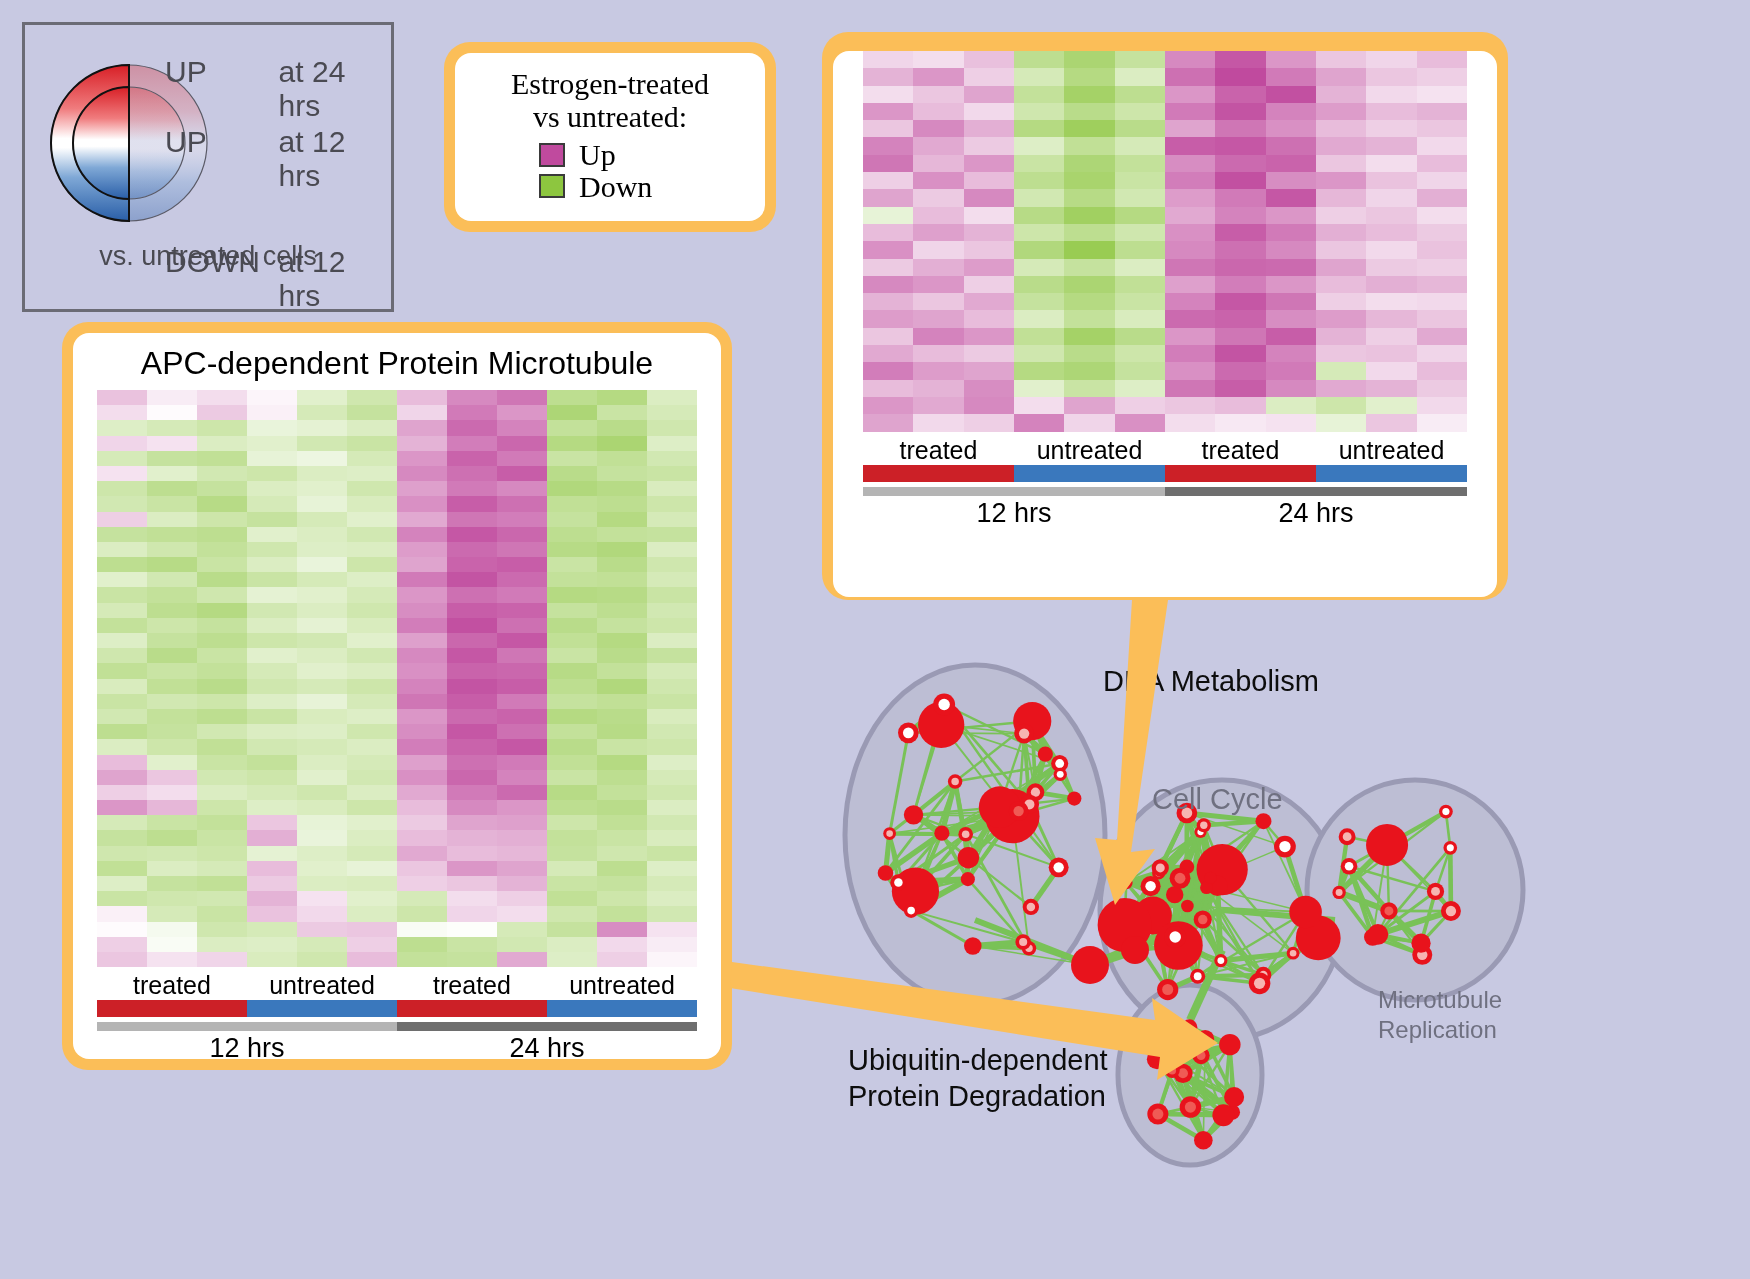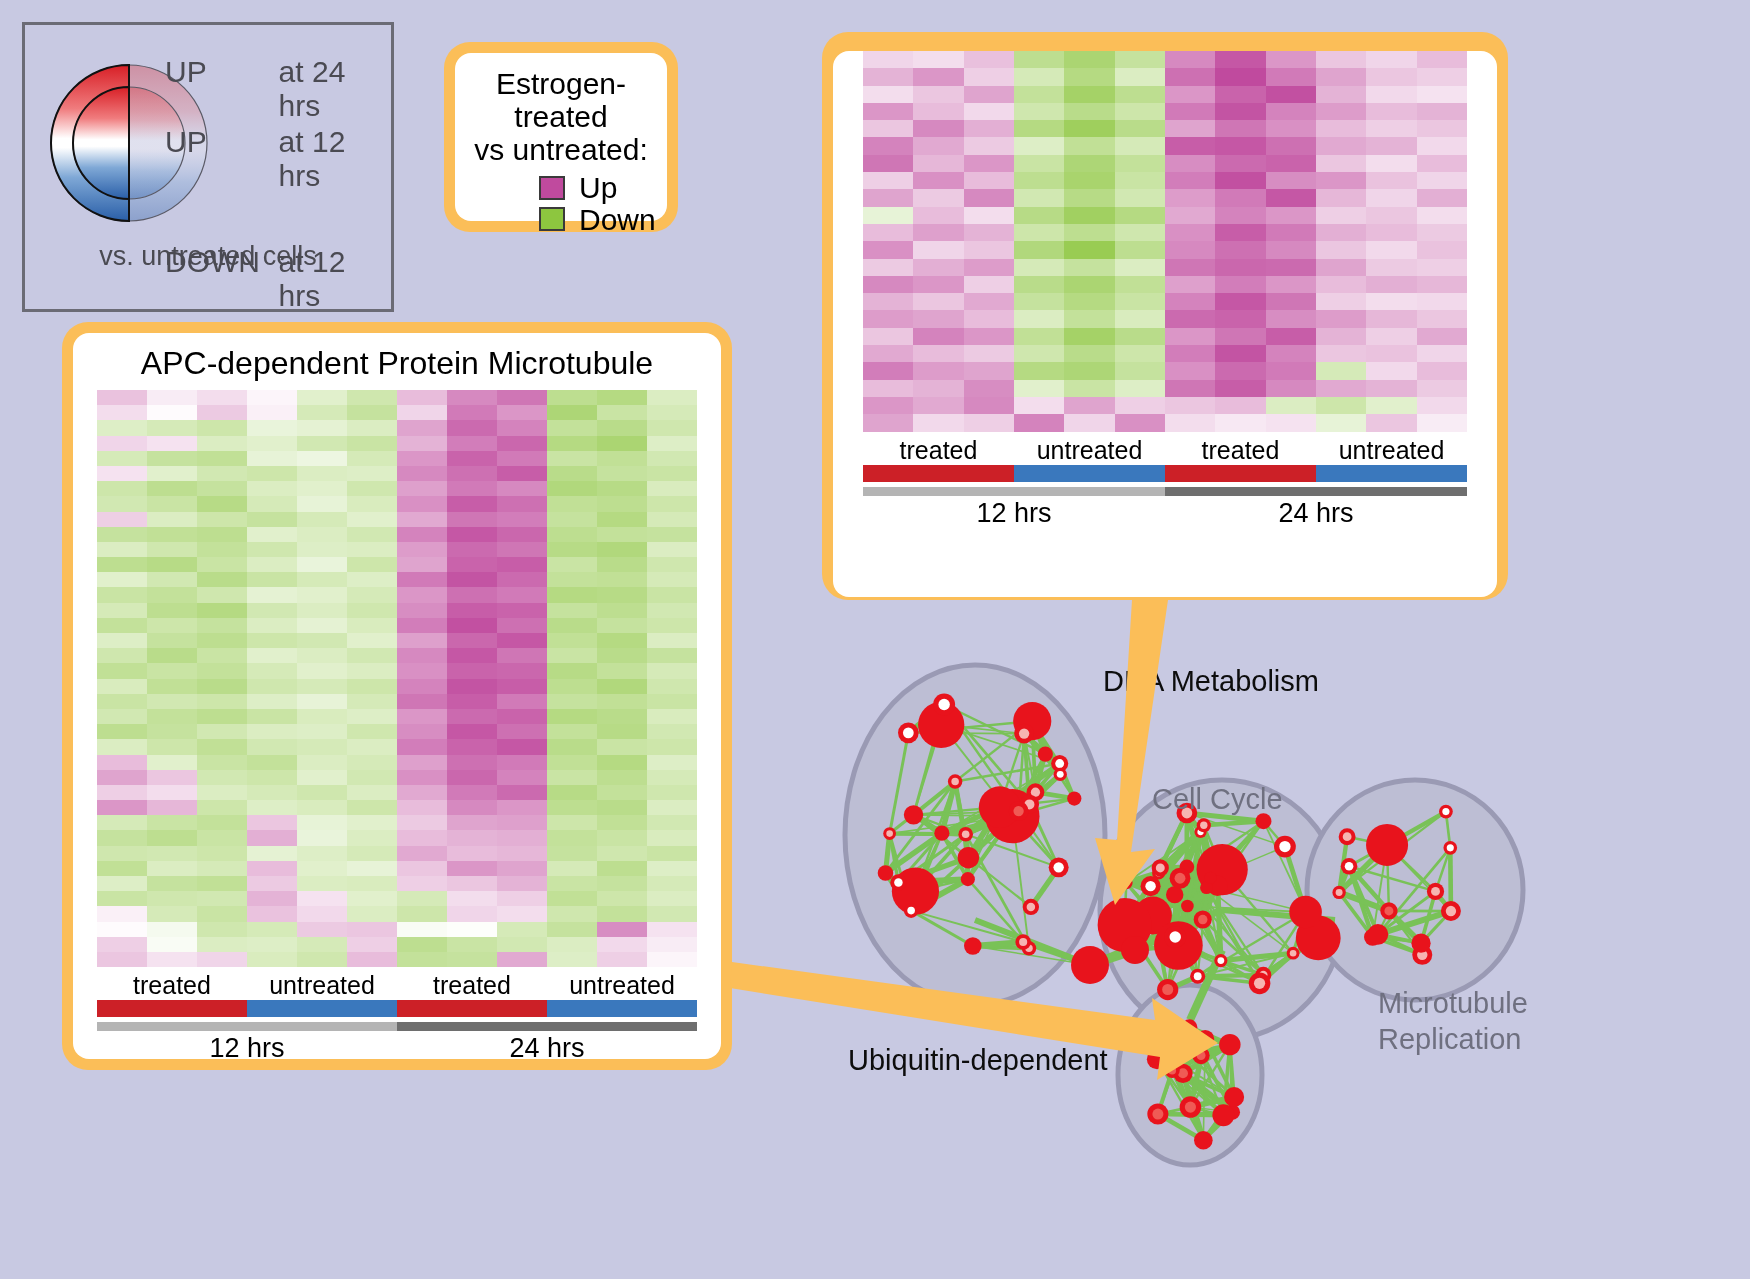--- a/index.html
+++ b/index.html
@@ -31,21 +31,21 @@
   .panel{
     position:absolute;background:#fbbe58;border-radius:26px;padding:11px;
     box-sizing:border-box;
   }
   .panel-inner{
     background:#ffffff;border-radius:16px;width:100%;height:100%;
     box-sizing:border-box;position:relative;
   }
 
   
-  #key-panel{left:444px;top:42px;width:234px;height:190px;}
+  #key-panel{left:444px;top:42px;width:332px;height:190px;font-family:Liberation Serif, serif;}
   #key-panel .panel-inner{padding:14px 10px;}
   .key-title{font-size:30px;color:#000;text-align:center;line-height:1.1;}
   .key-items{margin-top:6px;padding-left:74px;}
   .key-item{display:flex;align-items:center;gap:14px;font-size:30px;color:#000;line-height:1.05;}
   .swatch{width:26px;height:24px;border:2px solid #3a3a3a;box-sizing:border-box;display:inline-block;}
 
   
   #rep-panel{left:822px;top:32px;width:686px;height:568px;}
   #apc-panel{left:62px;top:322px;width:670px;height:748px;}
 
@@ -63,21 +63,21 @@
 
   .bar-row{display:grid;grid-template-columns:repeat(4,1fr);height:17px;}
   .bar-row2{display:grid;grid-template-columns:repeat(2,1fr);height:9px;margin-top:5px;}
   .time-row{display:grid;grid-template-columns:repeat(2,1fr);margin-top:2px;}
   .time-row div{text-align:center;font-size:27px;color:#000;}
 
   
   .net-label{position:absolute;font-weight:normal;}
   #lbl-dna{left:1103px;top:665px;font-size:29px;color:#0d0d0d;}
   #lbl-cc{left:1152px;top:783px;font-size:29px;color:#6f7080;}
-  #lbl-mt{left:1378px;top:985px;font-size:29px;color:#6f7080;line-height:1.25;text-align:left;}
+  #lbl-mt{left:1378px;top:985px;font-size:24px;color:#6f7080;line-height:1.25;text-align:left;}
   #lbl-ub{left:848px;top:1042px;font-size:29px;color:#0d0d0d;line-height:1.25;}
 
   svg.net{position:absolute;left:790px;top:620px;width:780px;height:660px;}
   svg.arrows{position:absolute;left:0;top:0;width:1750px;height:1279px;pointer-events:none;}
 </style>
 </head>
 <body>
 
 <div class="stage">
 
@@ -1691,20 +1691,21 @@
   </svg>
 
   <div class="net-label" id="lbl-dna">DNA Metabolism</div>
   <div class="net-label" id="lbl-cc">Cell Cycle</div>
   <div class="net-label" id="lbl-mt">
     <div>Microtubule</div>
     <div>Replication</div>
   </div>
   <div class="net-label" id="lbl-ub">
     <div>Ubiquitin-dependent</div>
+    <div>Protein Degradation</div>
   </div>
 
   <svg class="arrows" viewBox="0 0 1750 1279">
 
     <g>
       <path d="M1132 600 L1168 600 L1131 852 L1155 849 L1115 905 L1095 838 L1117 840 Z" fill="#fbbe58"></path>
     </g>
 
     <g>
       <path d="M732 962 L1155 1020 L1152 998 L1218 1043 L1157 1080 L1160 1057 L730 988 Z" fill="#fbbe58"></path>

